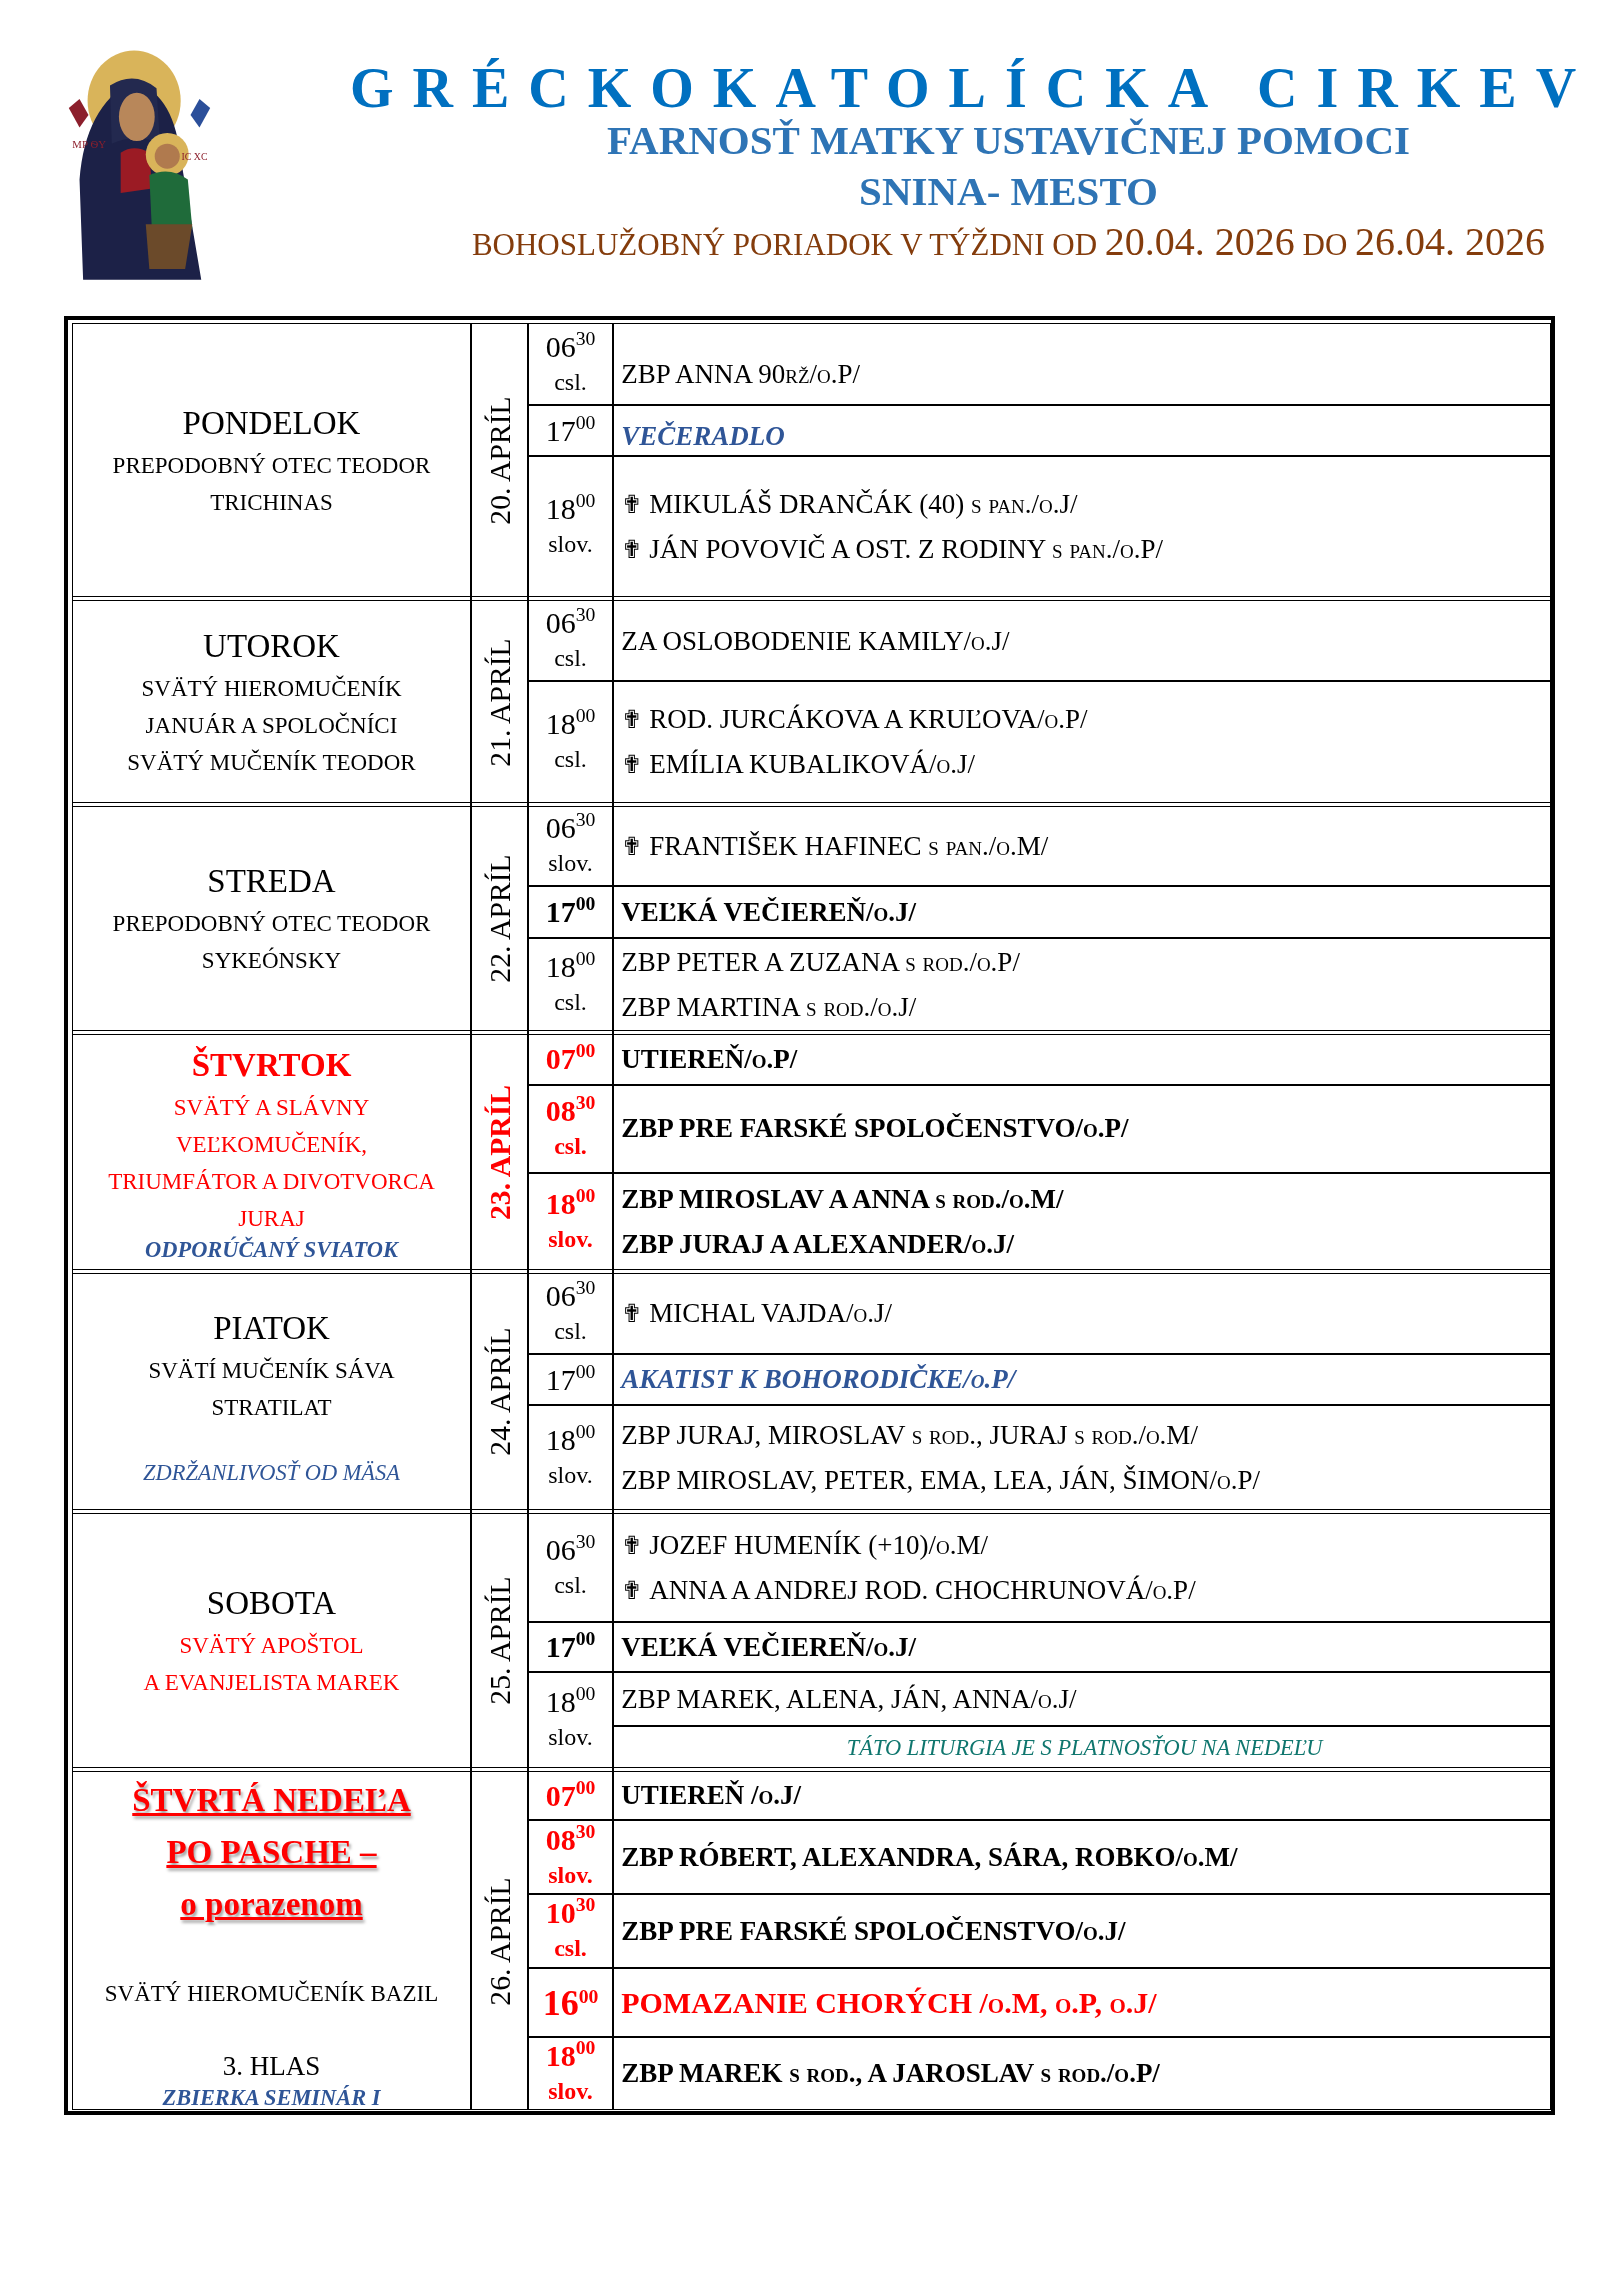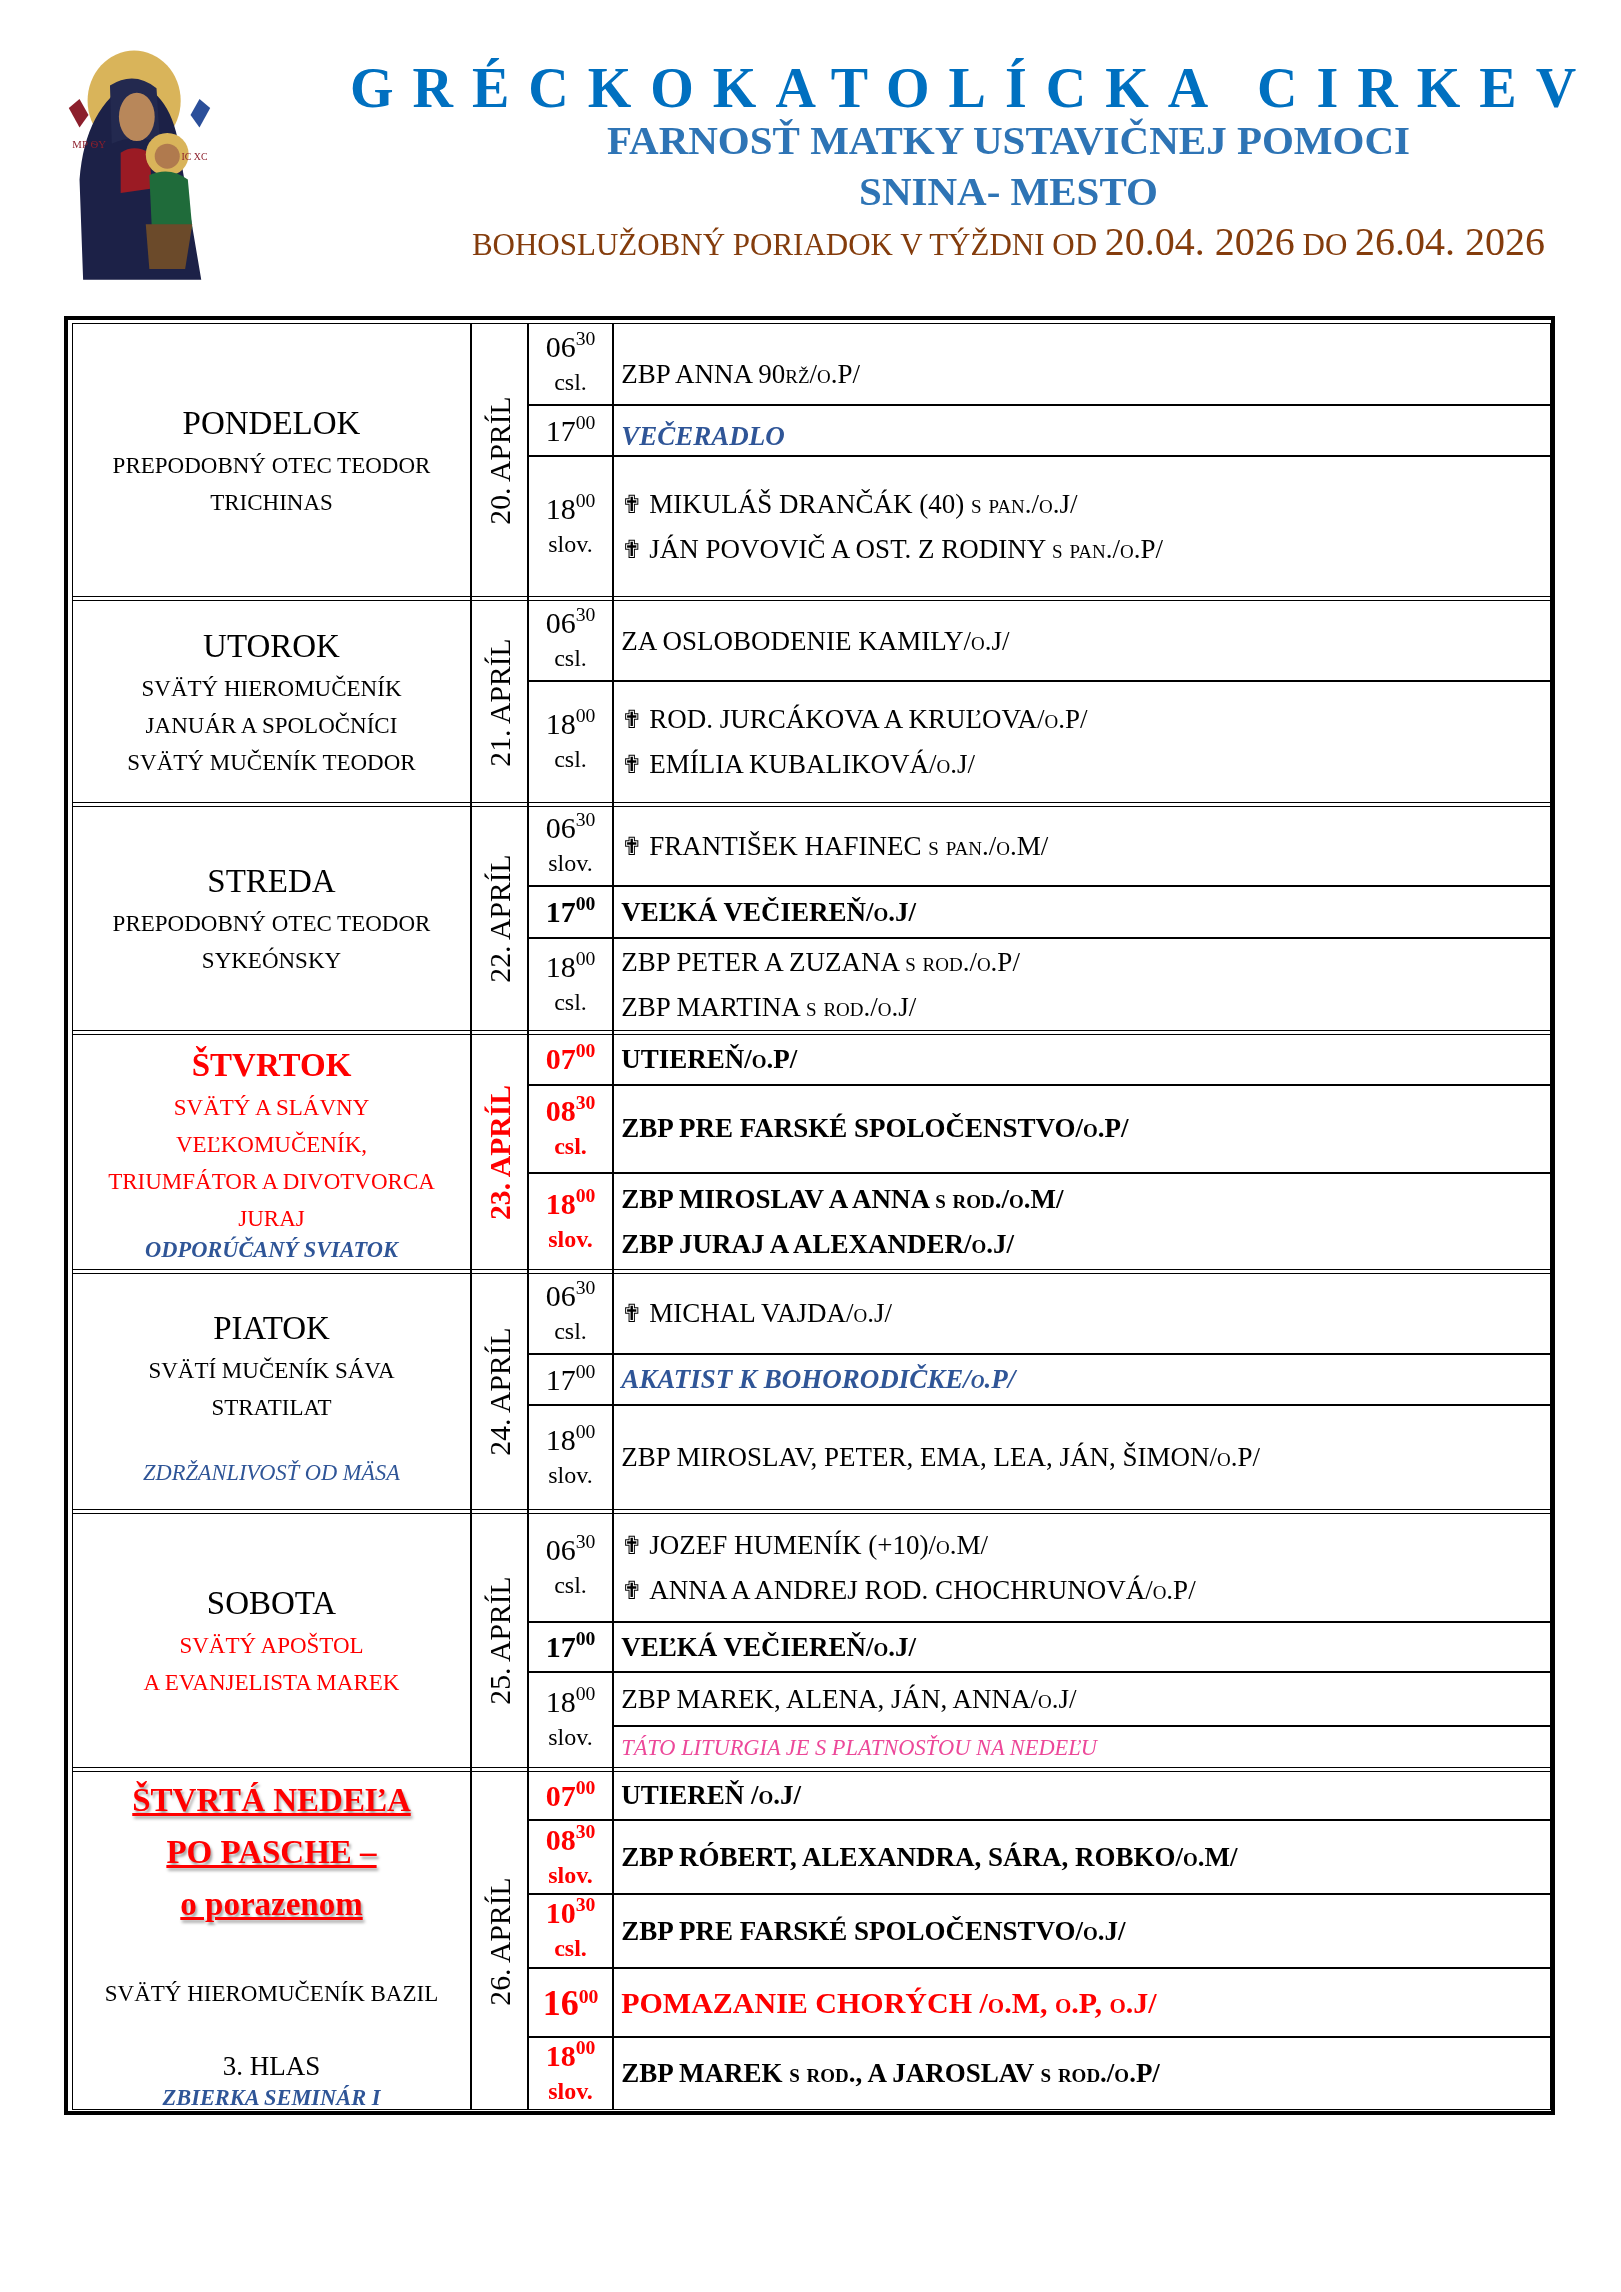--- a/index.html
+++ b/index.html
@@ -35,21 +35,21 @@
   .time { font-size:30px; line-height:34px; }
   .time sup { font-size:19.7px; vertical-align:11.6px; line-height:0; }
   .lang { font-size:24px; line-height:36px; }
   .timecell.red { color:#FF0000; font-weight:bold; }
   .timecell.bold { font-weight:bold; }
   .intcell { position:absolute; left:614px; width:934px; display:flex; flex-direction:column; justify-content:center; padding-left:7.2px; box-sizing:border-box; }
   .intent { font-size:27px; line-height:45px; font-variant:small-caps; white-space:nowrap; }
   .intent.bold { font-weight:bold; }
   .intent.blue { color:#2F5597; font-style:italic; font-weight:bold; }
   .intent.red { color:#FF0000; font-weight:bold; }
-  .intent.note { color:#ec4899; font-style:italic; font-variant:normal; font-size:22.4px; text-align:left; }
+  .intent.note { color:#0f766e; font-style:italic; font-variant:normal; font-size:22.4px; text-align:center; }
   .cross { font-variant:normal; margin-right:7.2px; font-size:25px; }
 </style>
 </head>
 <body>
 
 <div class="abs icon-box">
   <svg width="145" height="235" viewBox="0 0 162 262">
     <rect x="0" y="0" width="162" height="262" fill="#ffffff"></rect>
     <ellipse cx="75" cy="62" rx="52" ry="56" fill="#d9b45a"></ellipse>
     <path d="M18 262 L14 150 Q20 70 72 40 Q118 52 126 120 L150 262 Z" fill="#1c2147"></path>
@@ -243,20 +243,21 @@
   <div class="time"><span>17</span><sup>00</sup></div>
 </div>
 <div class="intcell" style="top:1355px;height:49px">
   <div class="intent blue">AKATIST K BOHORODIČKE/o.P/</div>
 </div>
 <div class="timecell" style="top:1406px;height:103px">
   <div class="time"><span>18</span><sup>00</sup></div>
   <div class="lang">slov.</div>
 </div>
 <div class="intcell" style="top:1406px;height:103px">
+  <div class="intent">ZBP JURAJ, MIROSLAV s rod., JURAJ s rod./o.M/</div>
   <div class="intent">ZBP MIROSLAV, PETER, EMA, LEA, JÁN, ŠIMON/o.P/</div>
 </div>
 
 <div class="daycell" style="top:1514px;height:253px">
   <div class="dayname">SOBOTA</div>
   <div class="saint red">SVÄTÝ APOŠTOL</div>
   <div class="saint red">A EVANJELISTA MAREK</div>
 </div>
 <div class="datecell" style="top:1514px;height:253px">
     <span>25. APRÍL</span>

